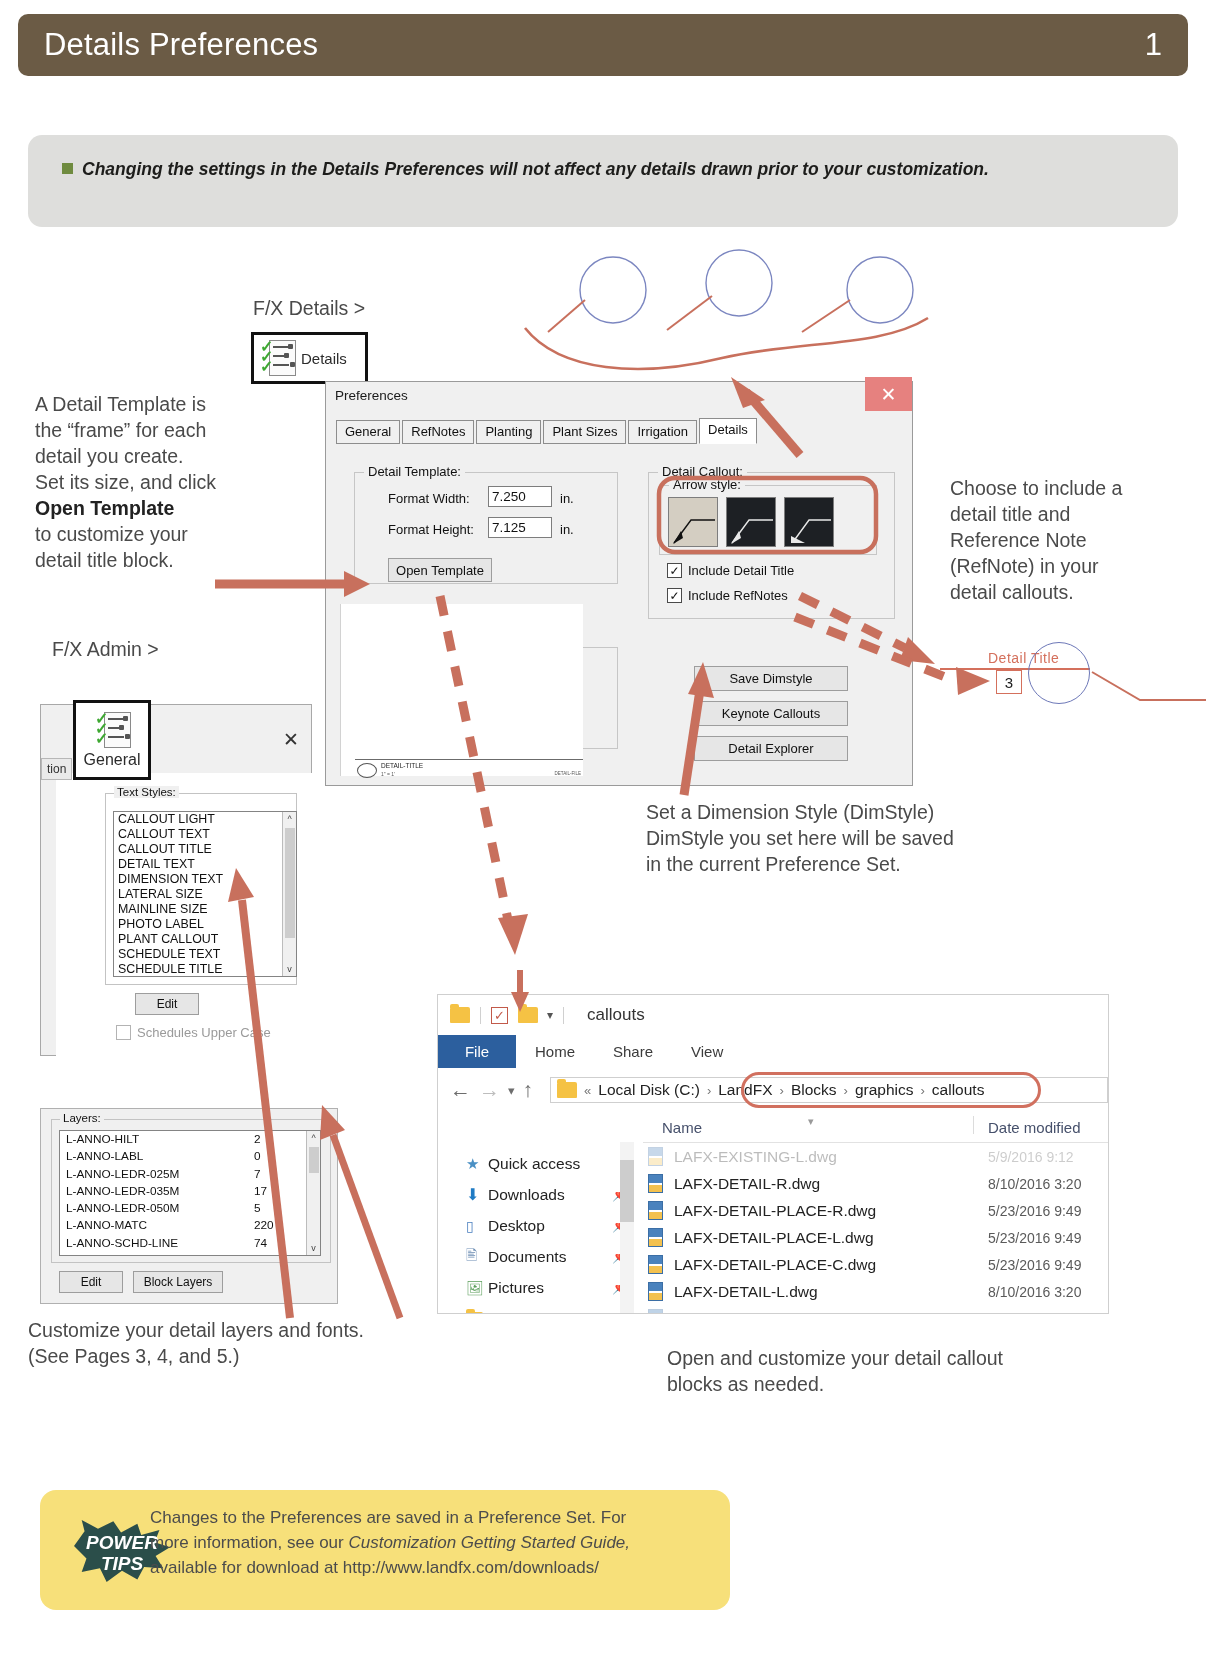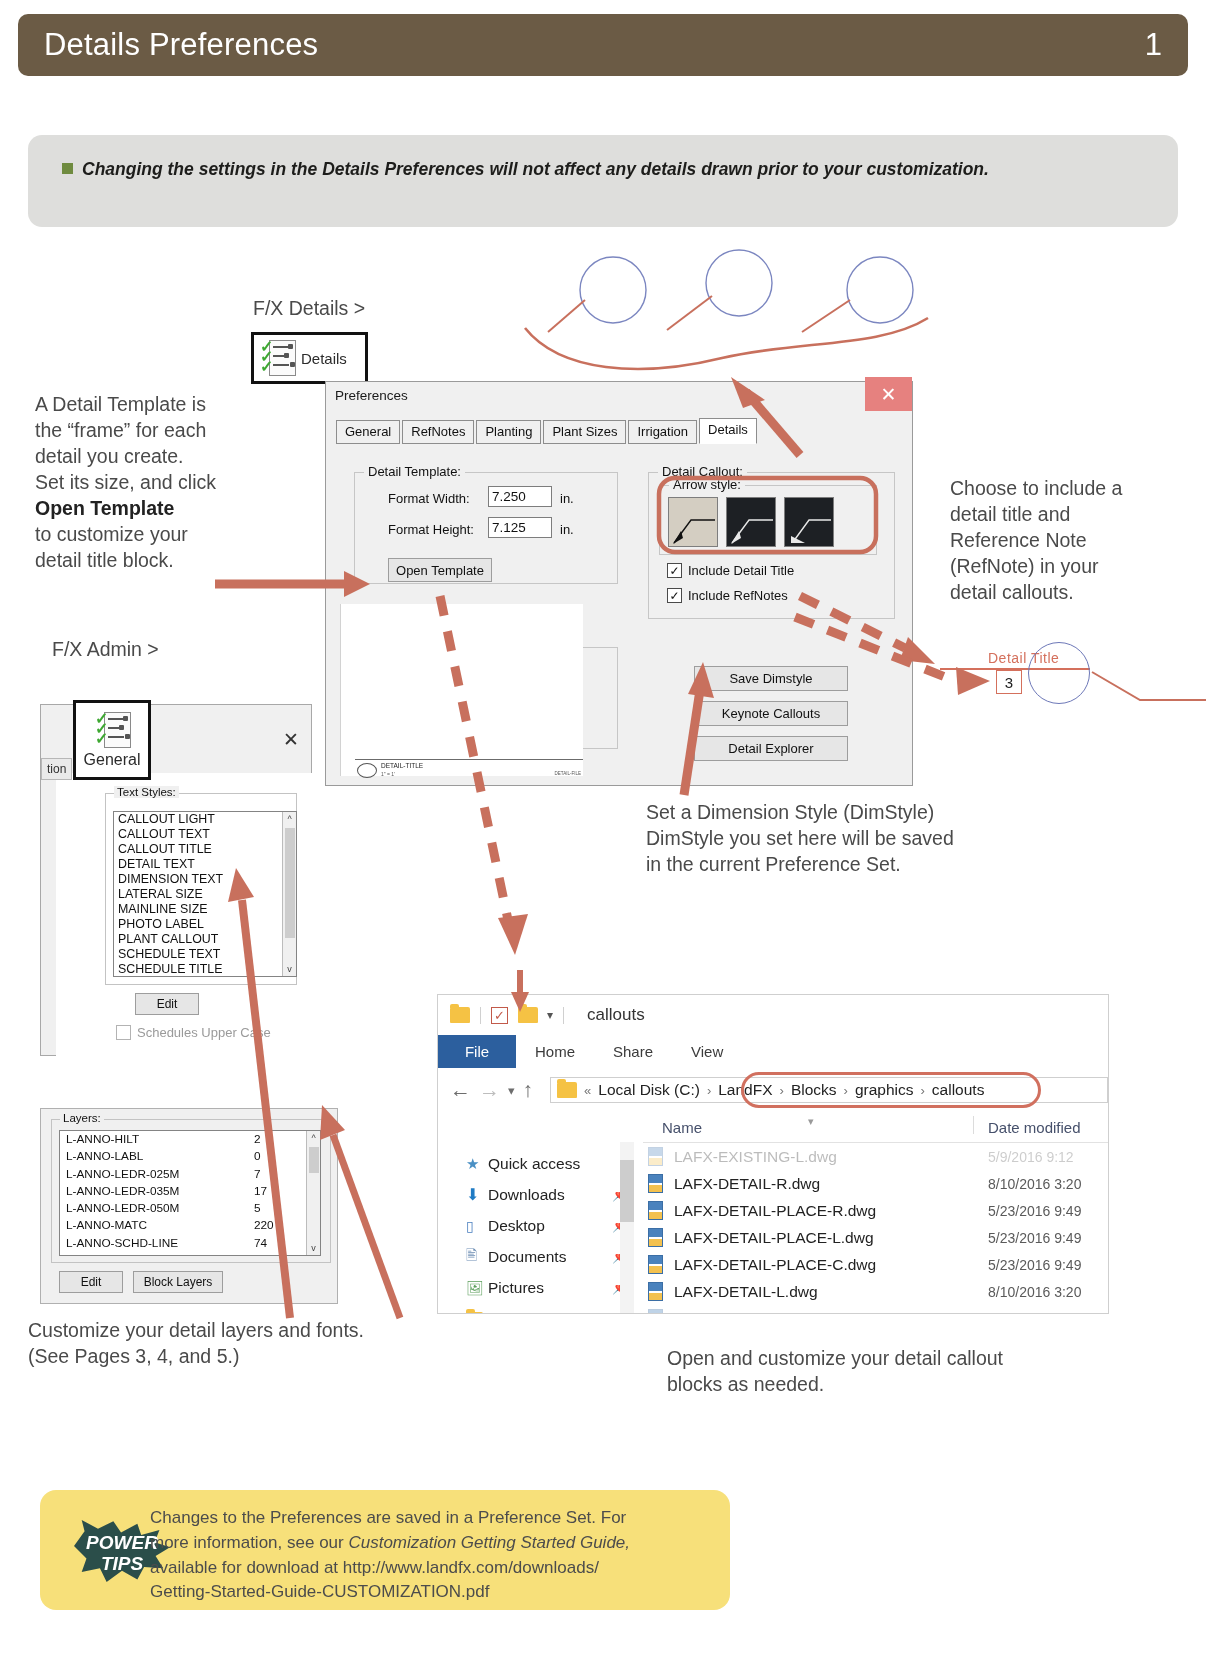--- a/index.html
+++ b/index.html
@@ -675,21 +675,20 @@
 <div class="abs" id="powertips">
   <div id="pt-badge">
     <div class="star"></div>
     <div class="l1">POWER</div>
     <div class="l2">TIPS</div>
   </div>
   <div id="pt-text">
     <div>Changes to the Preferences are saved in a Preference Set. For</div>
     <div><span>more information, see our </span><i>Customization Getting Started Guide,</i></div>
     <div>available for download at http://www.landfx.com/downloads/</div>
-    <div>Getting-Started-Guide-CUSTOMIZATION.pdf</div>
   </div>
 </div>
 
 <svg class="abs" id="overlay">
   <g fill="none" stroke="#c8705d" stroke-width="2.2">
     <circle cx="613" cy="290" r="33" stroke="#7b86c0" stroke-width="1.4"></circle>
     <circle cx="739" cy="283" r="33" stroke="#7b86c0" stroke-width="1.4"></circle>
     <circle cx="880" cy="290" r="33" stroke="#7b86c0" stroke-width="1.4"></circle>
     <path d="M585 300 L548 332" stroke="#c8705d" stroke-width="2"></path>
     <path d="M712 296 L667 330" stroke="#c8705d" stroke-width="2"></path>

